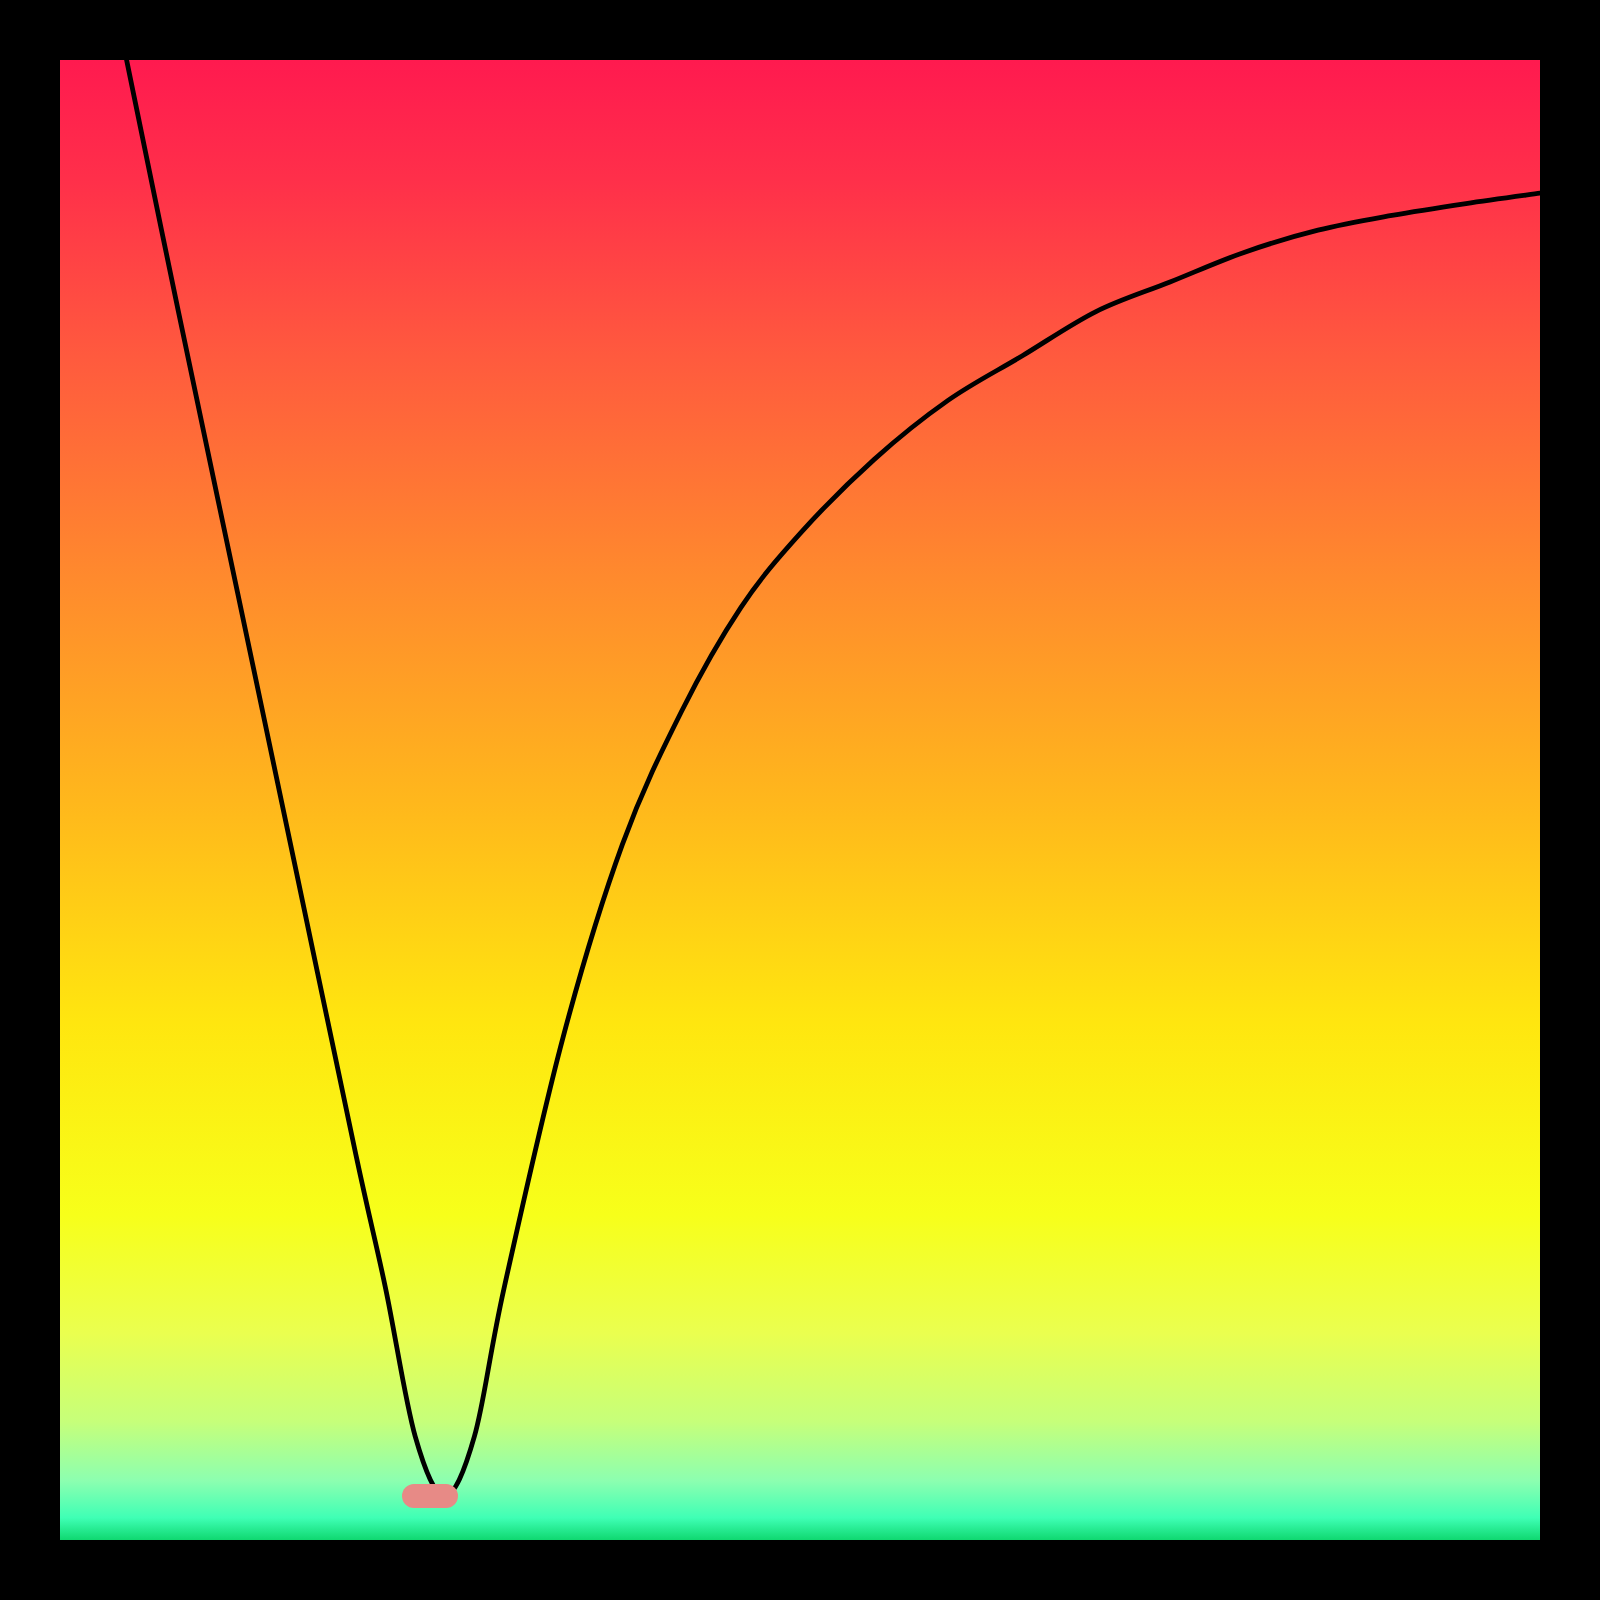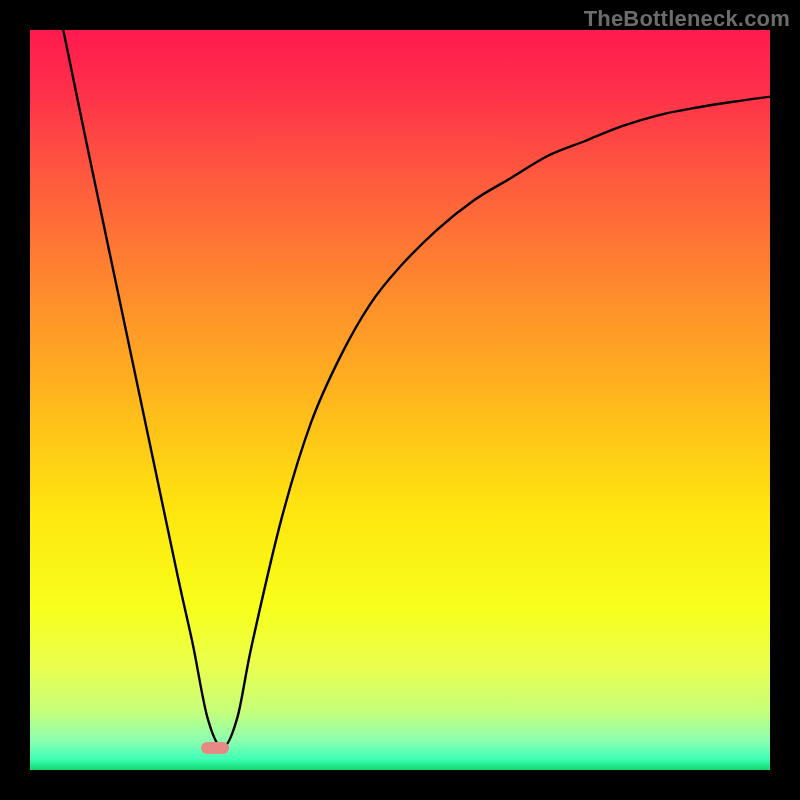--- a/index.html
+++ b/index.html
@@ -72,14 +72,13 @@
             <stop offset="100%" stop-color="#0fd870"></stop>
           </linearGradient>
       </defs>
       <rect x="0" y="0" width="740" height="740" fill="url(#bg-grad)"></rect>
     </svg>
     <svg class="curve-svg" viewBox="0 0 740 740" preserveAspectRatio="none">
       <path id="curve-path" fill="none" stroke-width="2.4" stroke-linejoin="round" stroke-linecap="round" d="M 33.3 0 C 37.61666666666667 20.96666666666668, 49.95 81.40000000000006, 59.2 125.80000000000007 C 68.45 170.20000000000007, 78.93333333333334 219.53333333333333, 88.8 266.4 C 98.66666666666666 313.26666666666665, 108.53333333333333 360.1333333333333, 118.4 407 C 128.26666666666668 453.8666666666667, 140.6 513.0666666666667, 148 547.6 C 155.4 582.1333333333333, 157.86666666666667 590.7666666666667, 162.8 614.2 C 167.73333333333335 637.6333333333334, 172.66666666666666 670.9333333333334, 177.6 688.2 C 182.53333333333333 705.4666666666667, 187.46666666666667 717.8, 192.4 717.8 C 197.33333333333334 717.8, 202.26666666666668 705.4666666666667, 207.20000000000002 688.2 C 212.13333333333335 670.9333333333334, 214.6 647.5, 222 614.2 C 229.4 580.9000000000001, 241.73333333333335 525.4, 251.60000000000002 488.4 C 261.4666666666667 451.4, 271.3333333333333 419.33333333333337, 281.2 392.20000000000005 C 291.06666666666666 365.0666666666667, 300.93333333333334 345.3333333333333, 310.8 325.59999999999997 C 320.6666666666667 305.8666666666666, 330.53333333333336 288.6, 340.40000000000003 273.8 C 350.2666666666667 259, 358.9 249.13333333333327, 370 236.79999999999995 C 381.1 224.46666666666664, 394.66666666666674 210.90000000000006, 407.00000000000006 199.80000000000007 C 419.33333333333337 188.70000000000007, 431.6666666666667 178.8333333333333, 444 170.19999999999993 C 456.3333333333333 161.56666666666658, 468.6666666666667 155.39999999999998, 481 148 C 493.3333333333333 140.60000000000002, 505.6666666666667 131.96666666666673, 518 125.80000000000007 C 530.3333333333334 119.6333333333334, 542.6666666666666 115.93333333333334, 555 111 C 567.3333333333334 106.06666666666666, 579.6666666666666 100.51666666666671, 592 96.20000000000005 C 604.3333333333334 91.88333333333338, 616.6666666666666 88.18333333333338, 629 85.10000000000002 C 641.3333333333334 82.01666666666667, 653.6666666666666 79.91999999999994, 666 77.69999999999993 C 678.3333333333334 75.47999999999992, 690.6666666666666 73.62999999999995, 703 71.77999999999997 C 715.3333333333334 69.92999999999999, 733.8333333333334 67.46333333333335, 740 66.60000000000002" stroke="#000000"></path>
     </svg>
     <div id="marker" class="marker" style="width: 28px; height: 12px; background: rgb(231, 138, 134); left: 171px; top: 711.8px;"></div>
   </div>
-  <div class="watermark">TheBottleneck.com</div>
 </div>
 
 </body></html>

